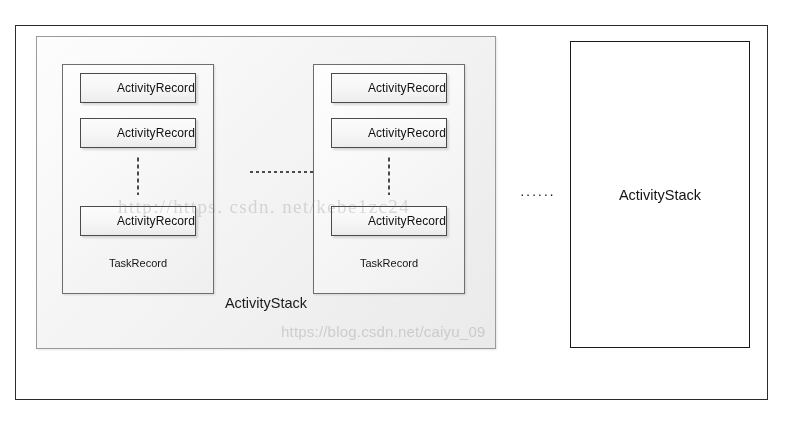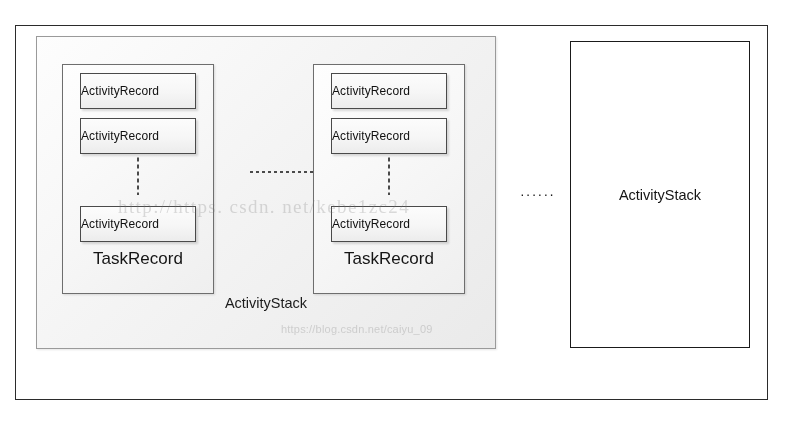--- a/index.html
+++ b/index.html
@@ -74,37 +74,37 @@
     box-shadow: 1px 1px 2px rgba(0,0,0,0.12);
   }
   .task-record.tr-0 { left: 25px; }
   .task-record.tr-1 { left: 276px; }
   .task-record-label {
     position: absolute;
     left: 0;
     bottom: 24px;
     width: 100%;
     text-align: center;
-    font-size: 17px;
+    font-size: 11px;
     color: #151515;
   }
 
   
   .activity-record {
     position: absolute;
     left: 17px;
     width: 116px;
-    height: 36px;
+    height: 30px;
     box-sizing: border-box;
     border: 1px solid #4a4a4a;
     background: linear-gradient(180deg, #fcfcfc 0%, #f6f6f6 55%, #ececec 100%);
     box-shadow: 1.5px 1.5px 2px rgba(0,0,0,0.14);
     display: flex;
     align-items: center;
-    justify-content: flex-start;
+    justify-content: flex-end;
   }
   .activity-record span {
     font-size: 12px;
     color: #101010;
     letter-spacing: 0.1px;
   }
   .activity-record.ar-0 { top: 8px; }
   .activity-record.ar-1 { top: 53px; }
   .activity-record.ar-2 { top: 141px; }
 
@@ -176,21 +176,21 @@
     top: 196px;
     font-family: "Liberation Serif", serif;
     font-size: 19px;
     color: rgba(120, 120, 120, 0.26);
     letter-spacing: 1.4px;
   }
   .watermark-sans {
     left: 281px;
     top: 323px;
     font-family: "Liberation Sans", sans-serif;
-    font-size: 11px;
+    font-size: 15px;
     color: rgba(160, 160, 160, 0.42);
     letter-spacing: 0.2px;
   }
 </style>
 </head>
 <body>
 
 <div id="canvas">
 
   <div class="activity-display">

